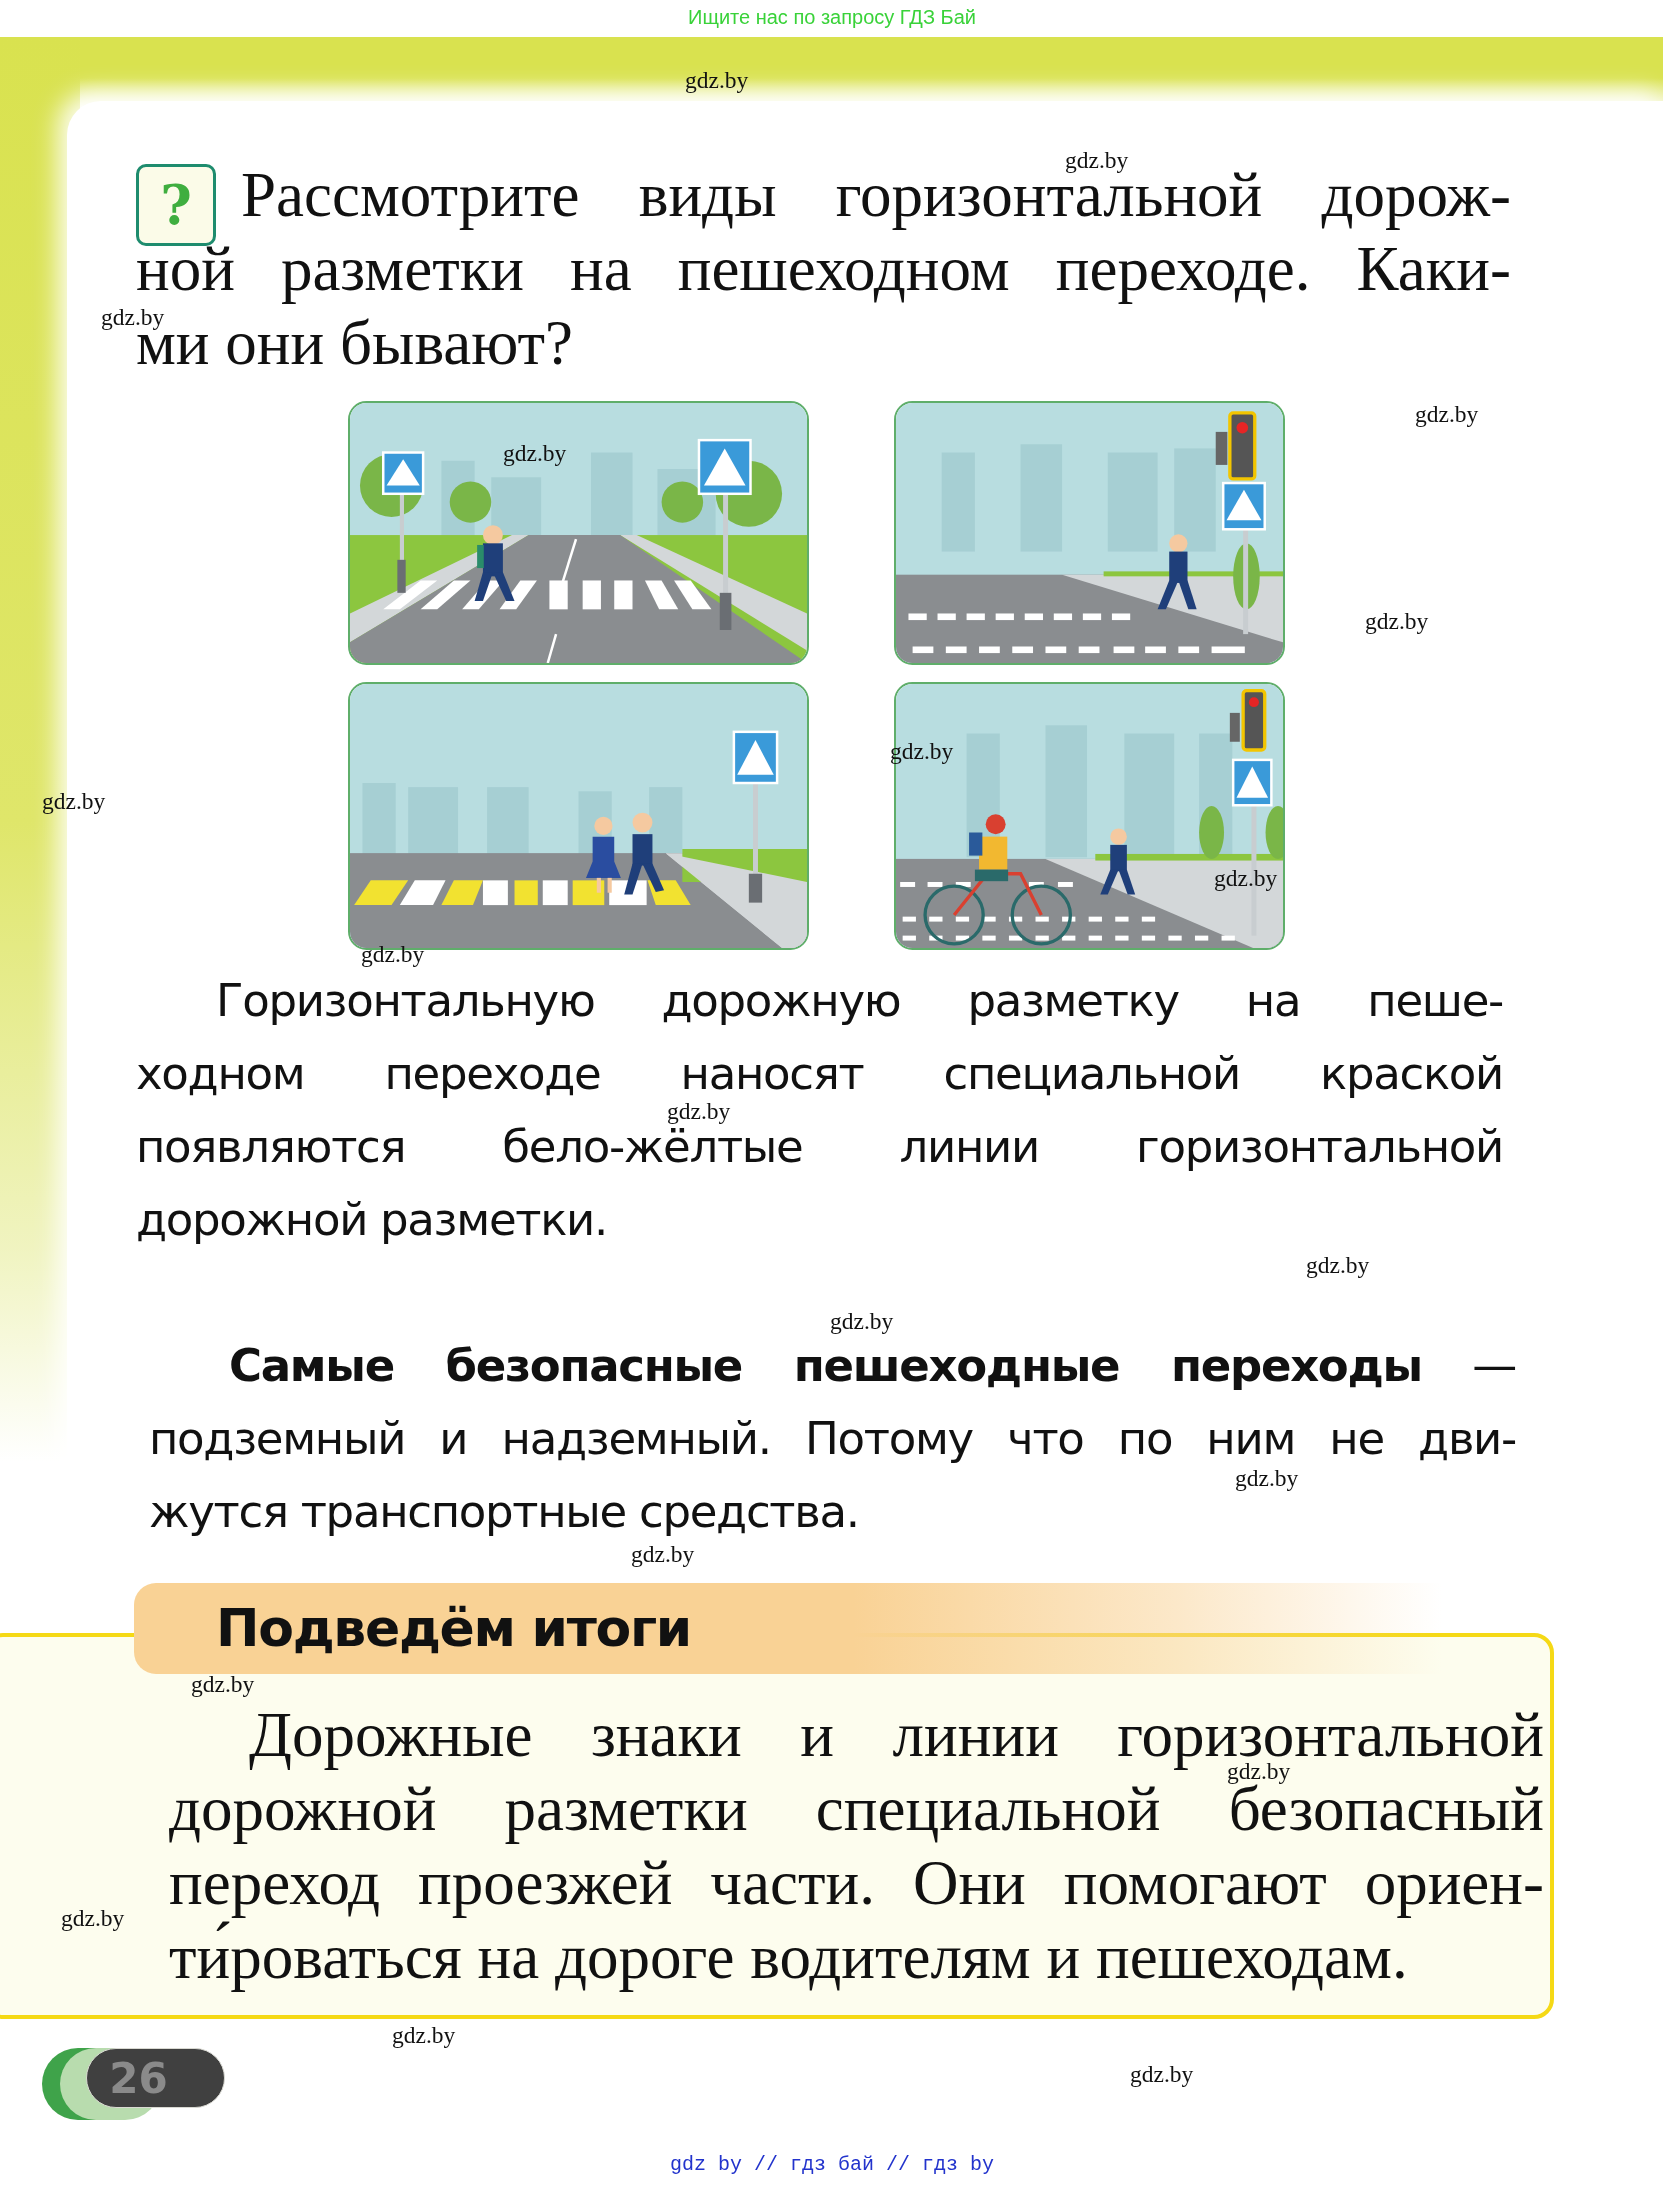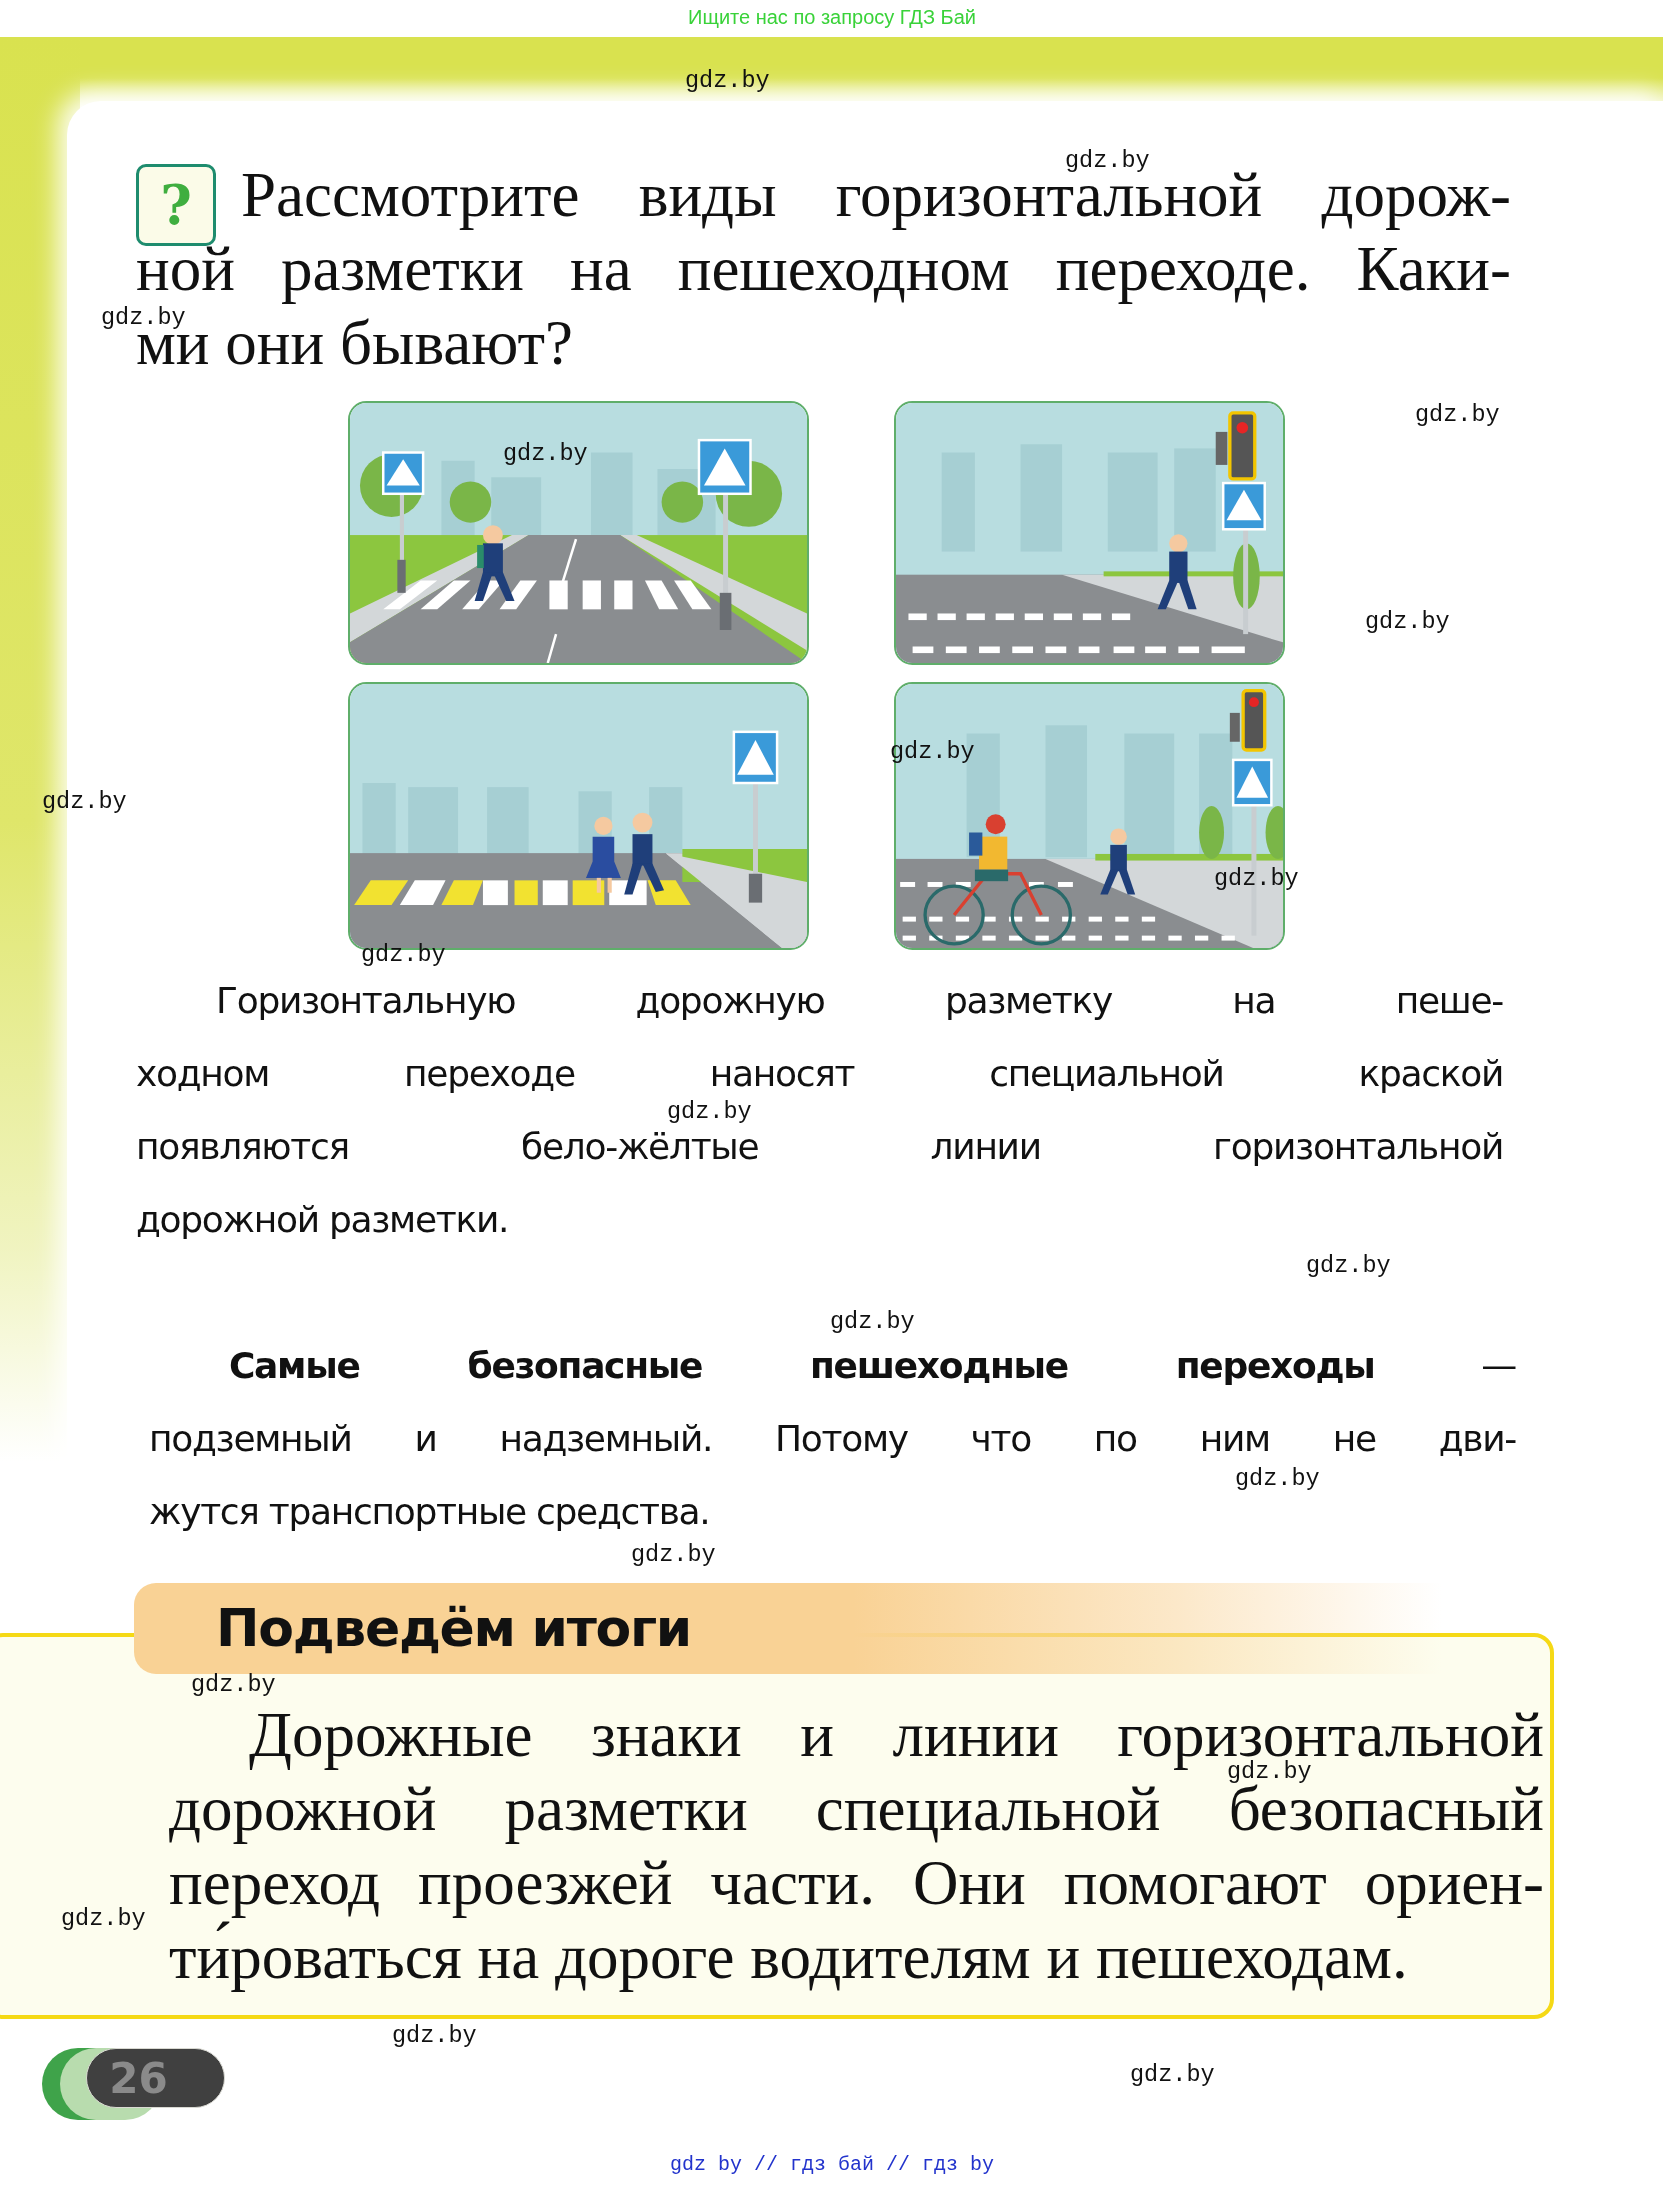--- a/index.html
+++ b/index.html
@@ -9,41 +9,41 @@
   .top-banner { position: absolute; left: 0; top: 0; width: 1664px; height: 37px; text-align: center;
     font-family: "Liberation Sans", sans-serif; font-size: 20px; line-height: 34px; color: #39d239; }
 
   .band-top { position: absolute; left: 0; top: 37px; width: 1664px; height: 75px;
     background: linear-gradient(to bottom, #d9e24f 0%, #d9e24f 55%, rgba(217,226,79,0) 100%); }
   .band-left { position: absolute; left: 0; top: 37px; width: 80px; height: 1425px;
     background: linear-gradient(to bottom, #d9e24f 0%, #dfe66a 55%, rgba(230,236,150,0.6) 85%, rgba(255,255,255,0) 100%); }
   .panel { position: absolute; left: 67px; top: 101px; width: 1597px; height: 1509px; background: #ffffff;
     border-top-left-radius: 34px; box-shadow: -8.4px -8.4px 25px rgba(255,255,255,0.9); }
 
-  .wm { position: absolute; font-family: Liberation Mono, monospace; font-size: 23.5px; color: #111; white-space: nowrap; }
+  .wm { position: absolute; font-family: Liberation Serif, serif; font-size: 23.5px; color: #111; white-space: nowrap; }
 
   .qbox { position: absolute; left: 136px; top: 164px; width: 80px; height: 82px; border: 3.4px solid #1e8c6e;
     border-radius: 10px; background: #fbfbe8; display: flex; align-items: center; justify-content: center; }
   .qbox span { font-family: "DejaVu Serif", serif; font-weight: bold; font-size: 54px; color: #3fae3f; line-height: 1; }
 
   .question { position: absolute; left: 136px; top: 158px; width: 1375px; font-family: "Liberation Serif", serif;
     font-size: 63px; line-height: 74px; text-align: justify; }
   .question .line { display: block; height: 74px; }
   .question .line1 { padding-left: 105px; }
   .question .just { text-align: justify; text-align-last: justify; }
 
   .img { position: absolute; border: 2.5px solid #5fae6a; border-radius: 18.4px; overflow: hidden; }
   .img svg { display: block; width: 100%; height: 100%; }
   .img-1 { left: 348px; top: 401px; width: 461px; height: 264px; }
   .img-2 { left: 894px; top: 401px; width: 391px; height: 264px; }
   .img-3 { left: 348px; top: 682px; width: 461px; height: 268px; }
   .img-4 { left: 894px; top: 682px; width: 391px; height: 268px; }
 
   .para { position: absolute; left: 136px; width: 1367px; font-family: "DejaVu Sans", sans-serif;
-    font-size: 36px; line-height: 73px; letter-spacing: -1.3px; }
+    font-size: 45px; line-height: 73px; letter-spacing: -1.3px; }
   .para .l { display: block; height: 73px; text-align: justify; text-align-last: justify; }
   .para .l.last { text-align-last: left; }
   .para .indent { padding-left: 80px; }
   .para-1 { top: 964px; }
   .para-2 { top: 1329px; margin-left: 13px; }
   .para b { font-weight: bold; }
 
   .summary-box { position: absolute; left: -17px; top: 1633px; width: 1571px; height: 386px; background: #fdfdee;
     border: 4.2px solid #f5d915; border-radius: 20px; }
   .summary-header { position: absolute; left: 134px; top: 1583px; width: 1308px; height: 91px;

